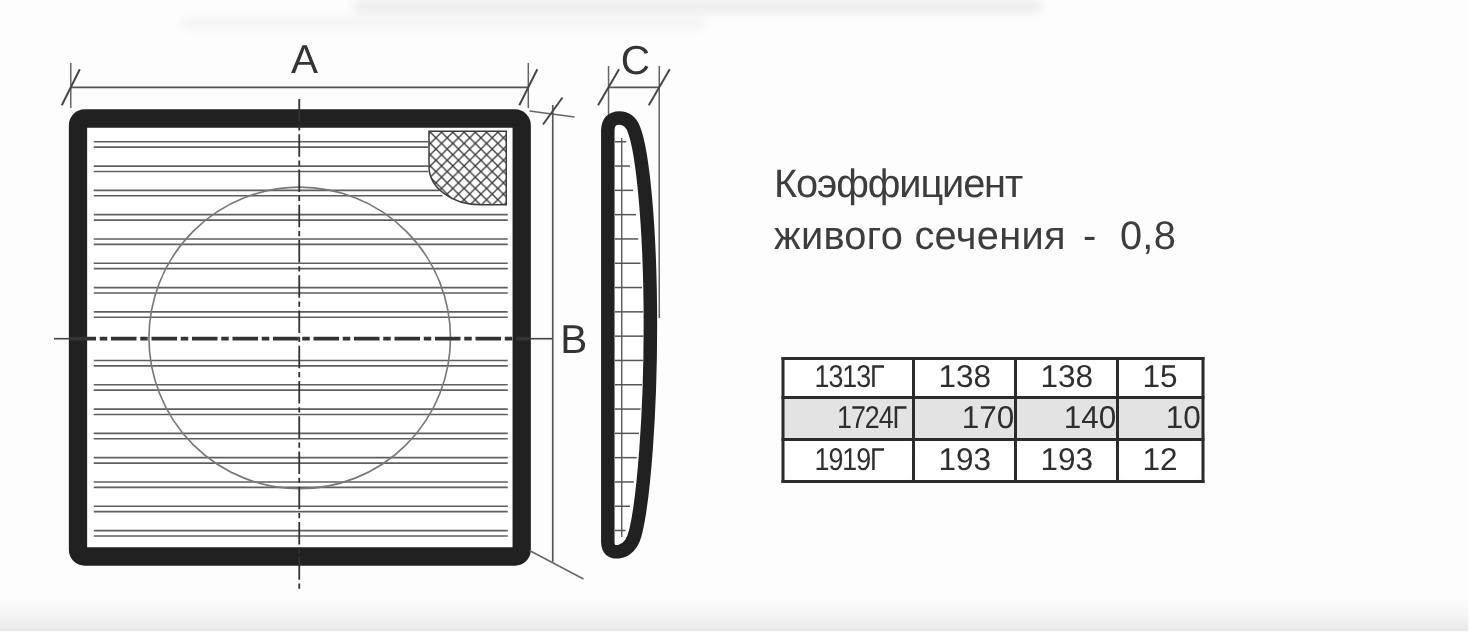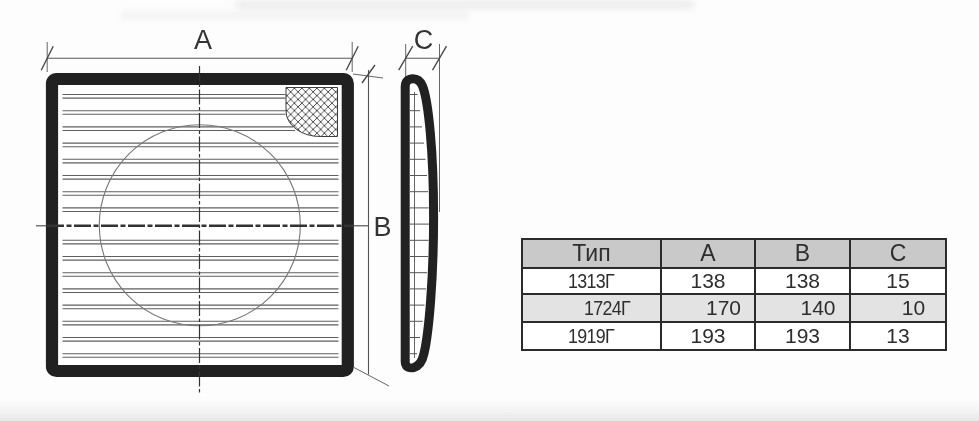--- a/index.html
+++ b/index.html
@@ -134,47 +134,42 @@
     <line x1="410" y1="272.7" x2="427" y2="272.7"></line>
     <line x1="410" y1="288.9" x2="426" y2="288.9"></line>
     <line x1="410" y1="305.1" x2="424.5" y2="305.1"></line>
     <line x1="410" y1="321.3" x2="422.5" y2="321.3"></line>
     <line x1="410" y1="337.5" x2="420" y2="337.5"></line>
     <line x1="410" y1="353.7" x2="417" y2="353.7"></line>
     <line x1="414.5" y1="92" x2="414.5" y2="358" stroke-width="0.9"></line>
   </g>
 </svg>
 
+<div class="caption"><span style="letter-spacing:-0.75px">Коэффициент</span><br>живого сечения<span style="margin-left:4px;margin-right:8px"> - </span>0,8</div>
 
 <table class="spec">
 
   <tbody>
-        <tr class="hdr">
-    <td style="width:137px;">Тип</td>
-    <td style="width:92px;">А</td>
-    <td style="width:93px;">В</td>
-    <td style="width:94px;">С</td>
-  </tr>
 
   <tr class="r1">
           <td><span class="tn">1313Г</span></td>
           <td>138</td>
           <td>138</td>
           <td>15</td>
         </tr>
 
   <tr class="r2">
           <td><span class="tn">1724Г</span></td>
           <td>170</td>
           <td>140</td>
           <td>10</td>
         </tr>
 
   <tr class="r3">
           <td><span class="tn">1919Г</span></td>
           <td>193</td>
           <td>193</td>
-          <td>13</td>
+          <td>12</td>
         </tr>
 </tbody>
     </table>
 
 </div>
 
 </body></html>

